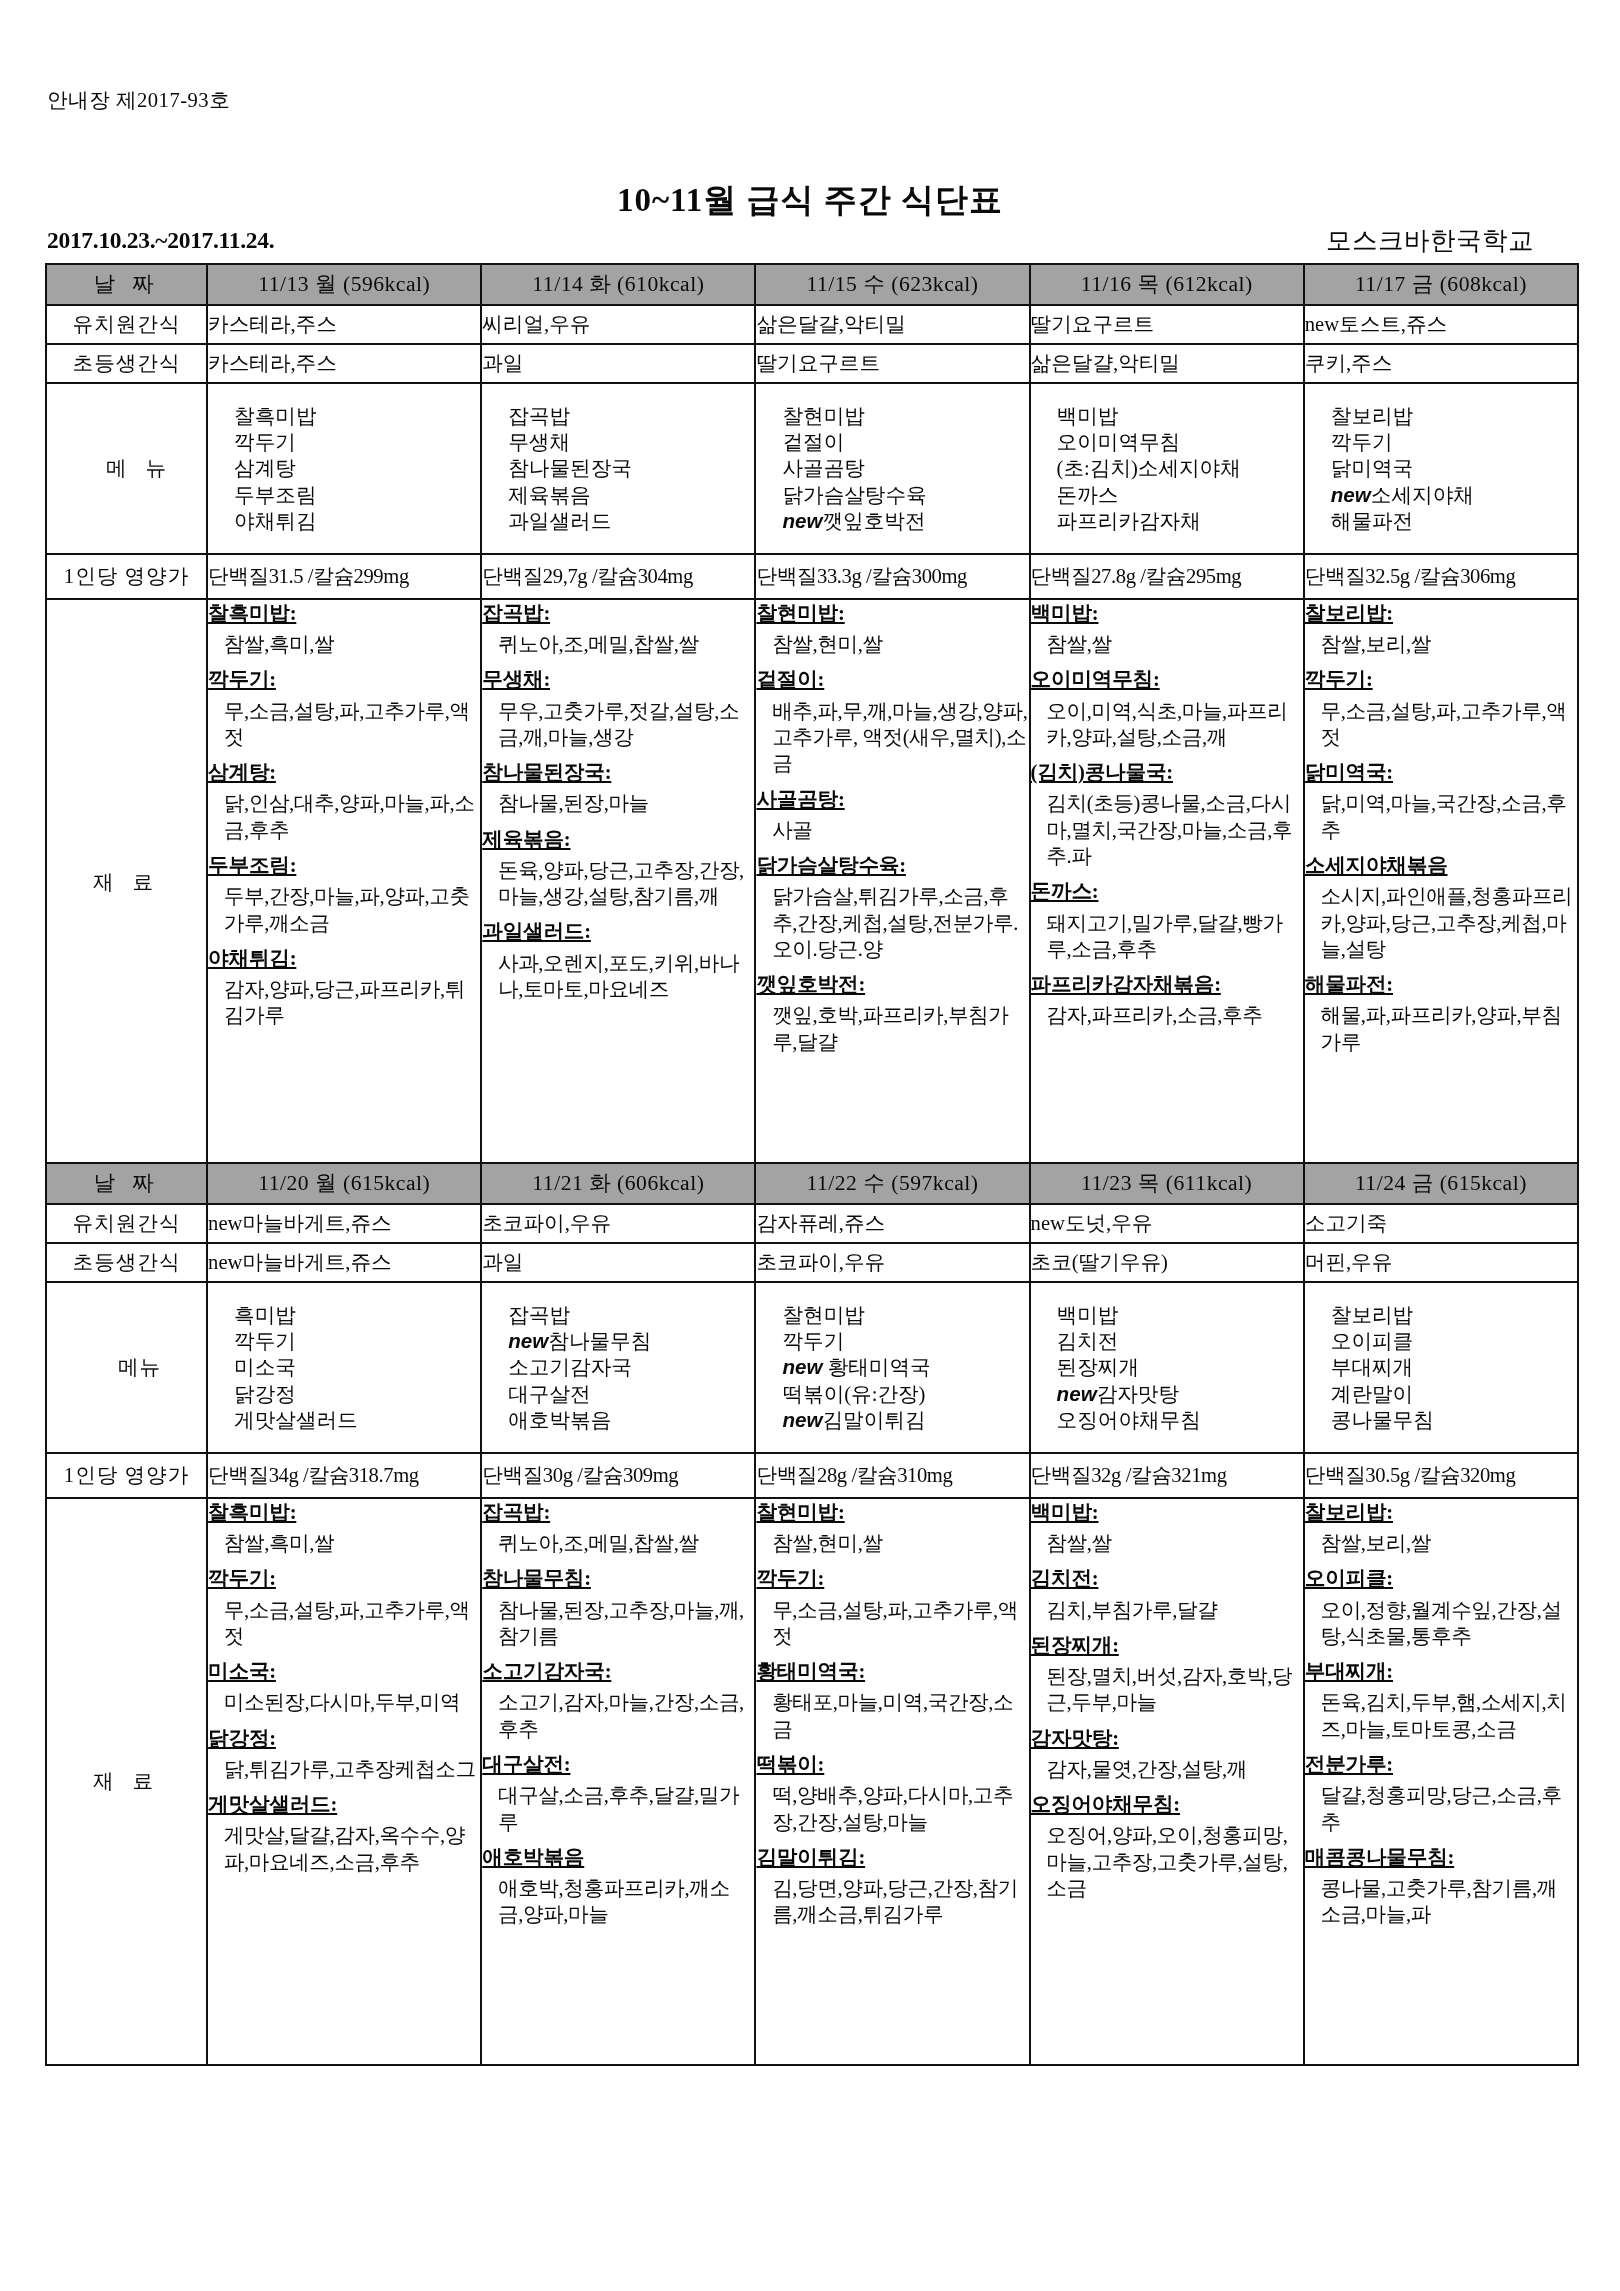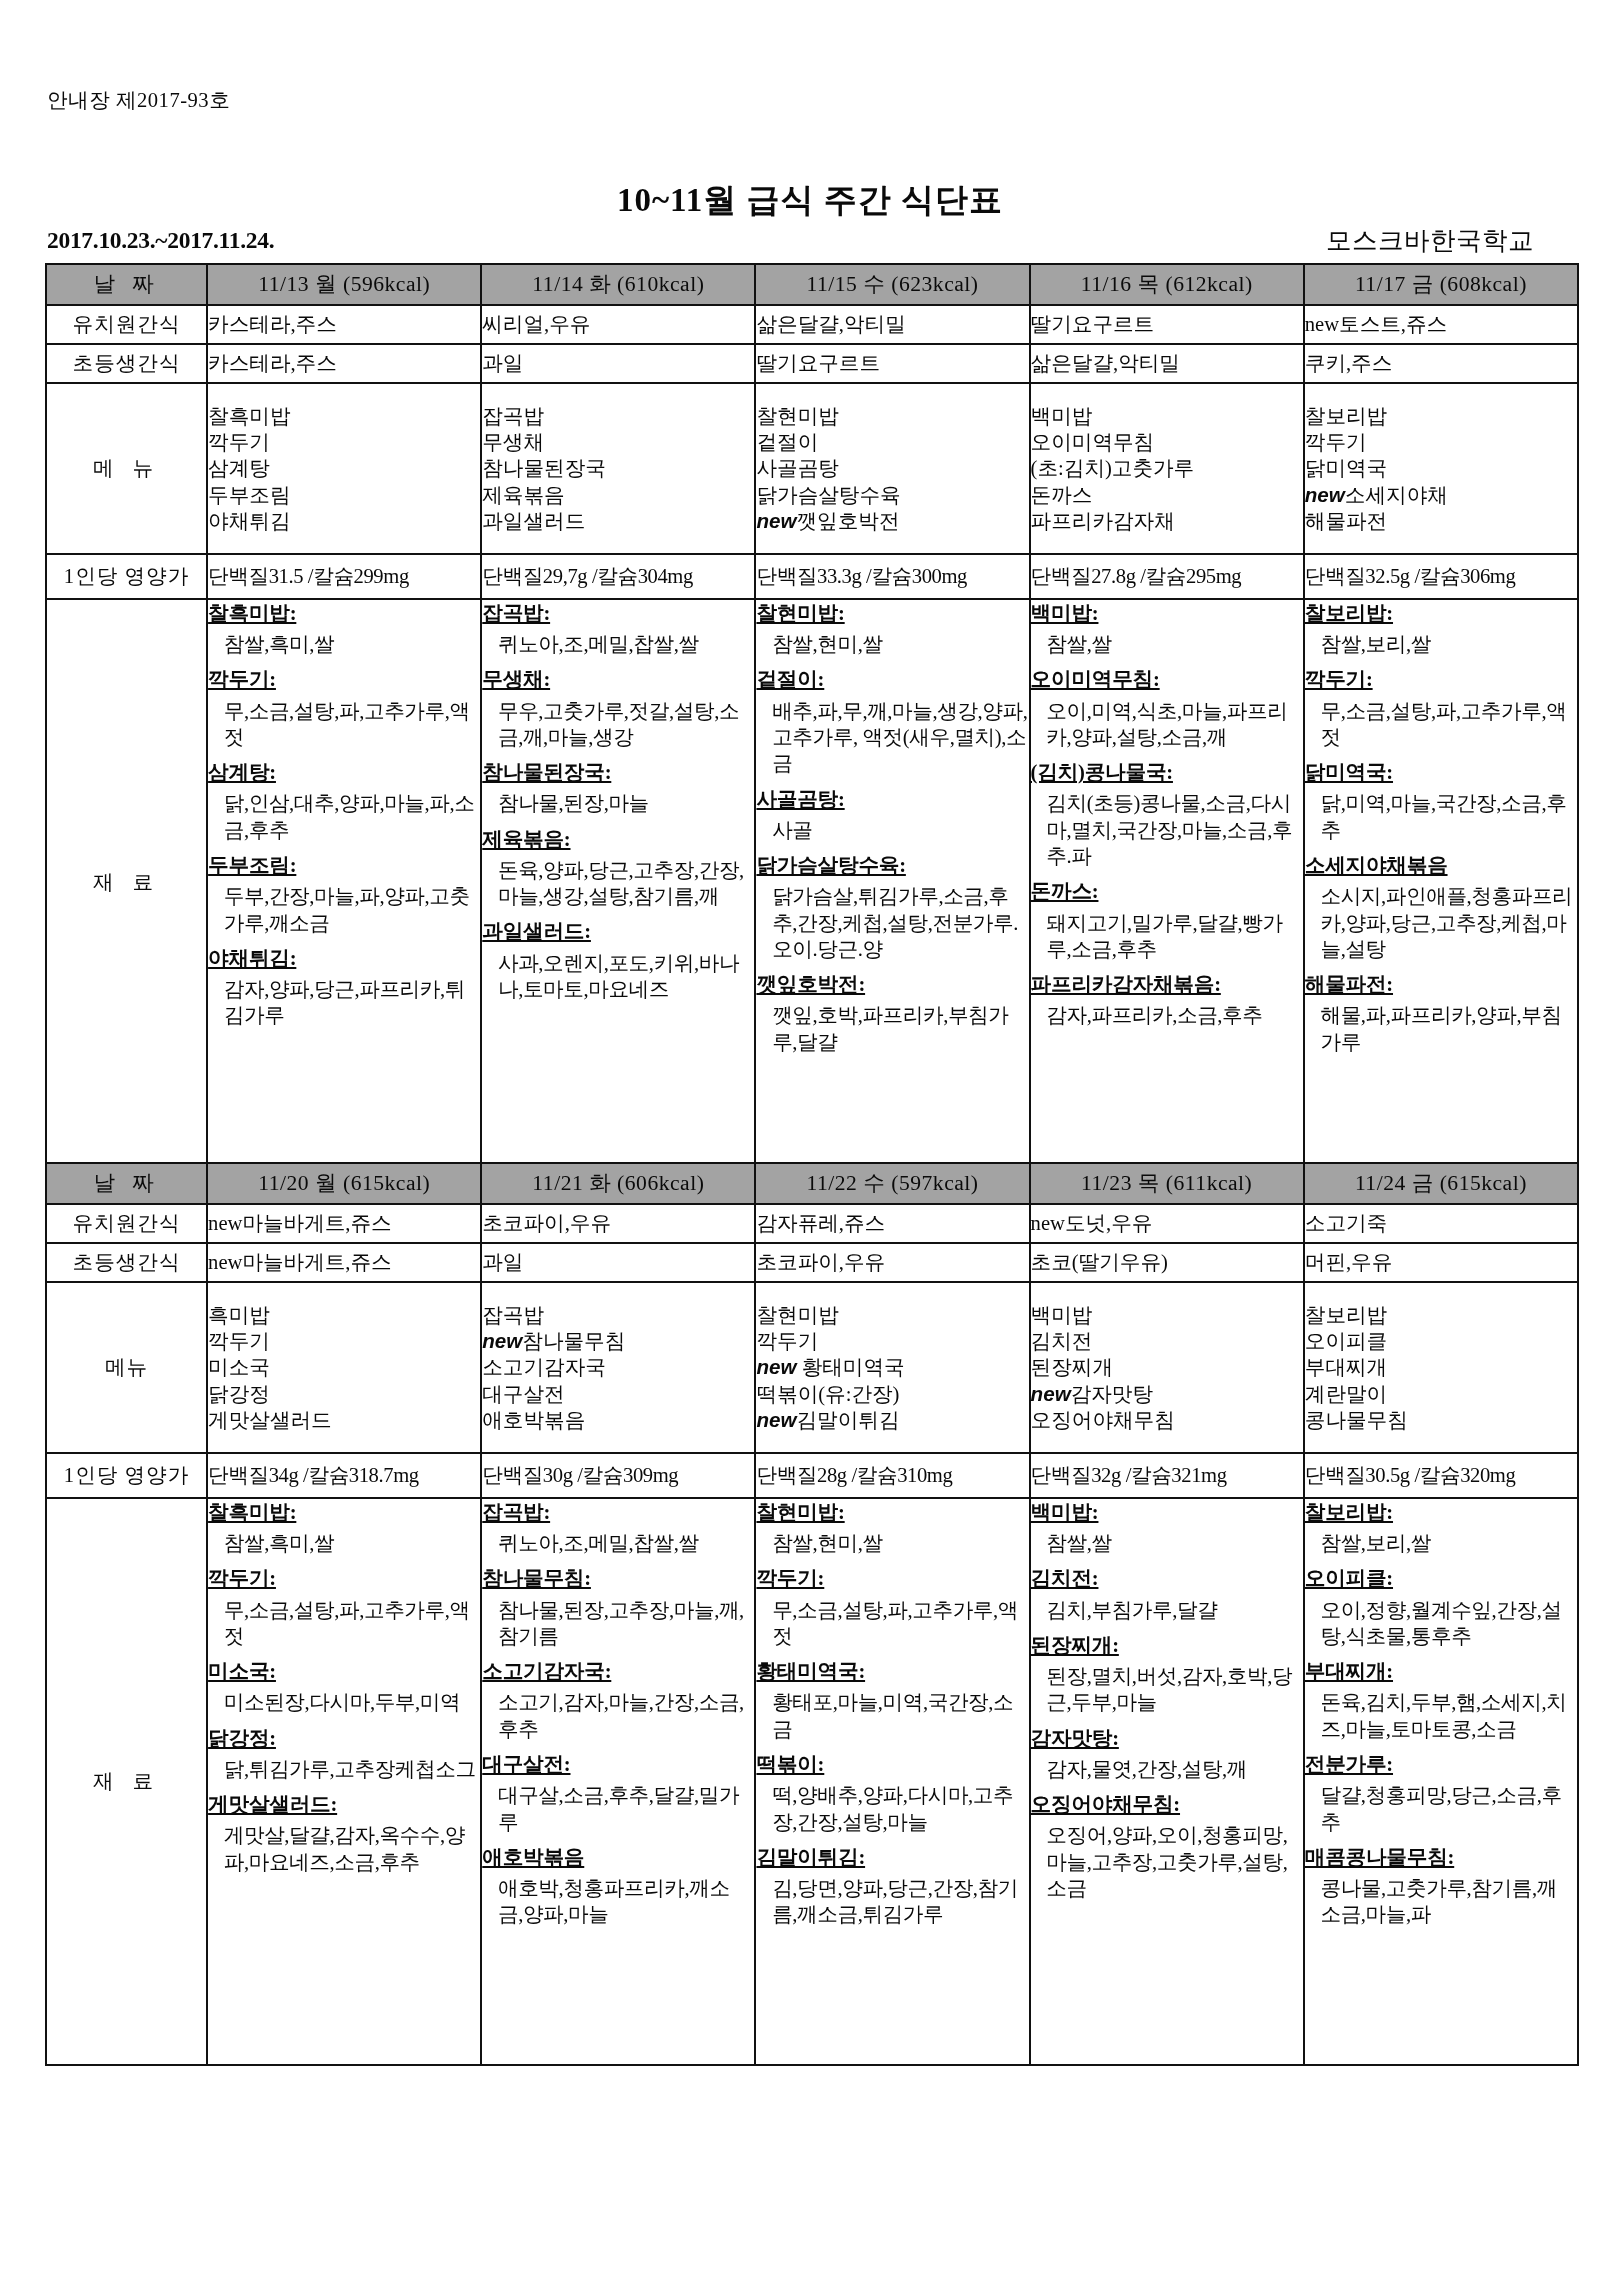--- a/index.html
+++ b/index.html
@@ -96,21 +96,21 @@
     letter-spacing: 1px;
   }
   .label-cell.spaced { letter-spacing: 6.9px; }
 
   .snack-cell {
     text-align: left;
     height: 37px;
     font-size: 21.6px;
   }
 
-  .menu-row td { height: 169px; vertical-align: middle; }
+  .menu-row td { height: 169px; vertical-align: middle; padding-left: 26px; }
   .menu-cell {
     padding: 5.9px 0 5.9px 23.5px;
     text-align: left;
     font-size: 21.6px;
     line-height: 1.34;
   }
   .menu-cell .line { white-space: nowrap; }
 
   .nutri-cell {
     text-align: left;
@@ -227,21 +227,21 @@
         <td class="menu-cell">
             <div class="line">찰현미밥</div>
             <div class="line">겉절이</div>
             <div class="line">사골곰탕</div>
             <div class="line">닭가슴살탕수육</div>
             <div class="line"><span class="new-tag">new</span>깻잎호박전</div>
           </td>
         <td class="menu-cell">
             <div class="line">백미밥</div>
             <div class="line">오이미역무침</div>
-            <div class="line">(초:김치)고춧가루</div>
+            <div class="line">(초:김치)소세지야채</div>
             <div class="line">돈까스</div>
             <div class="line">파프리카감자채</div>
           </td>
         <td class="menu-cell">
             <div class="line">찰보리밥</div>
             <div class="line">깍두기</div>
             <div class="line">닭미역국</div>
             <div class="line"><span class="new-tag">new</span>소세지야채</div>
             <div class="line">해물파전</div>
           </td>

